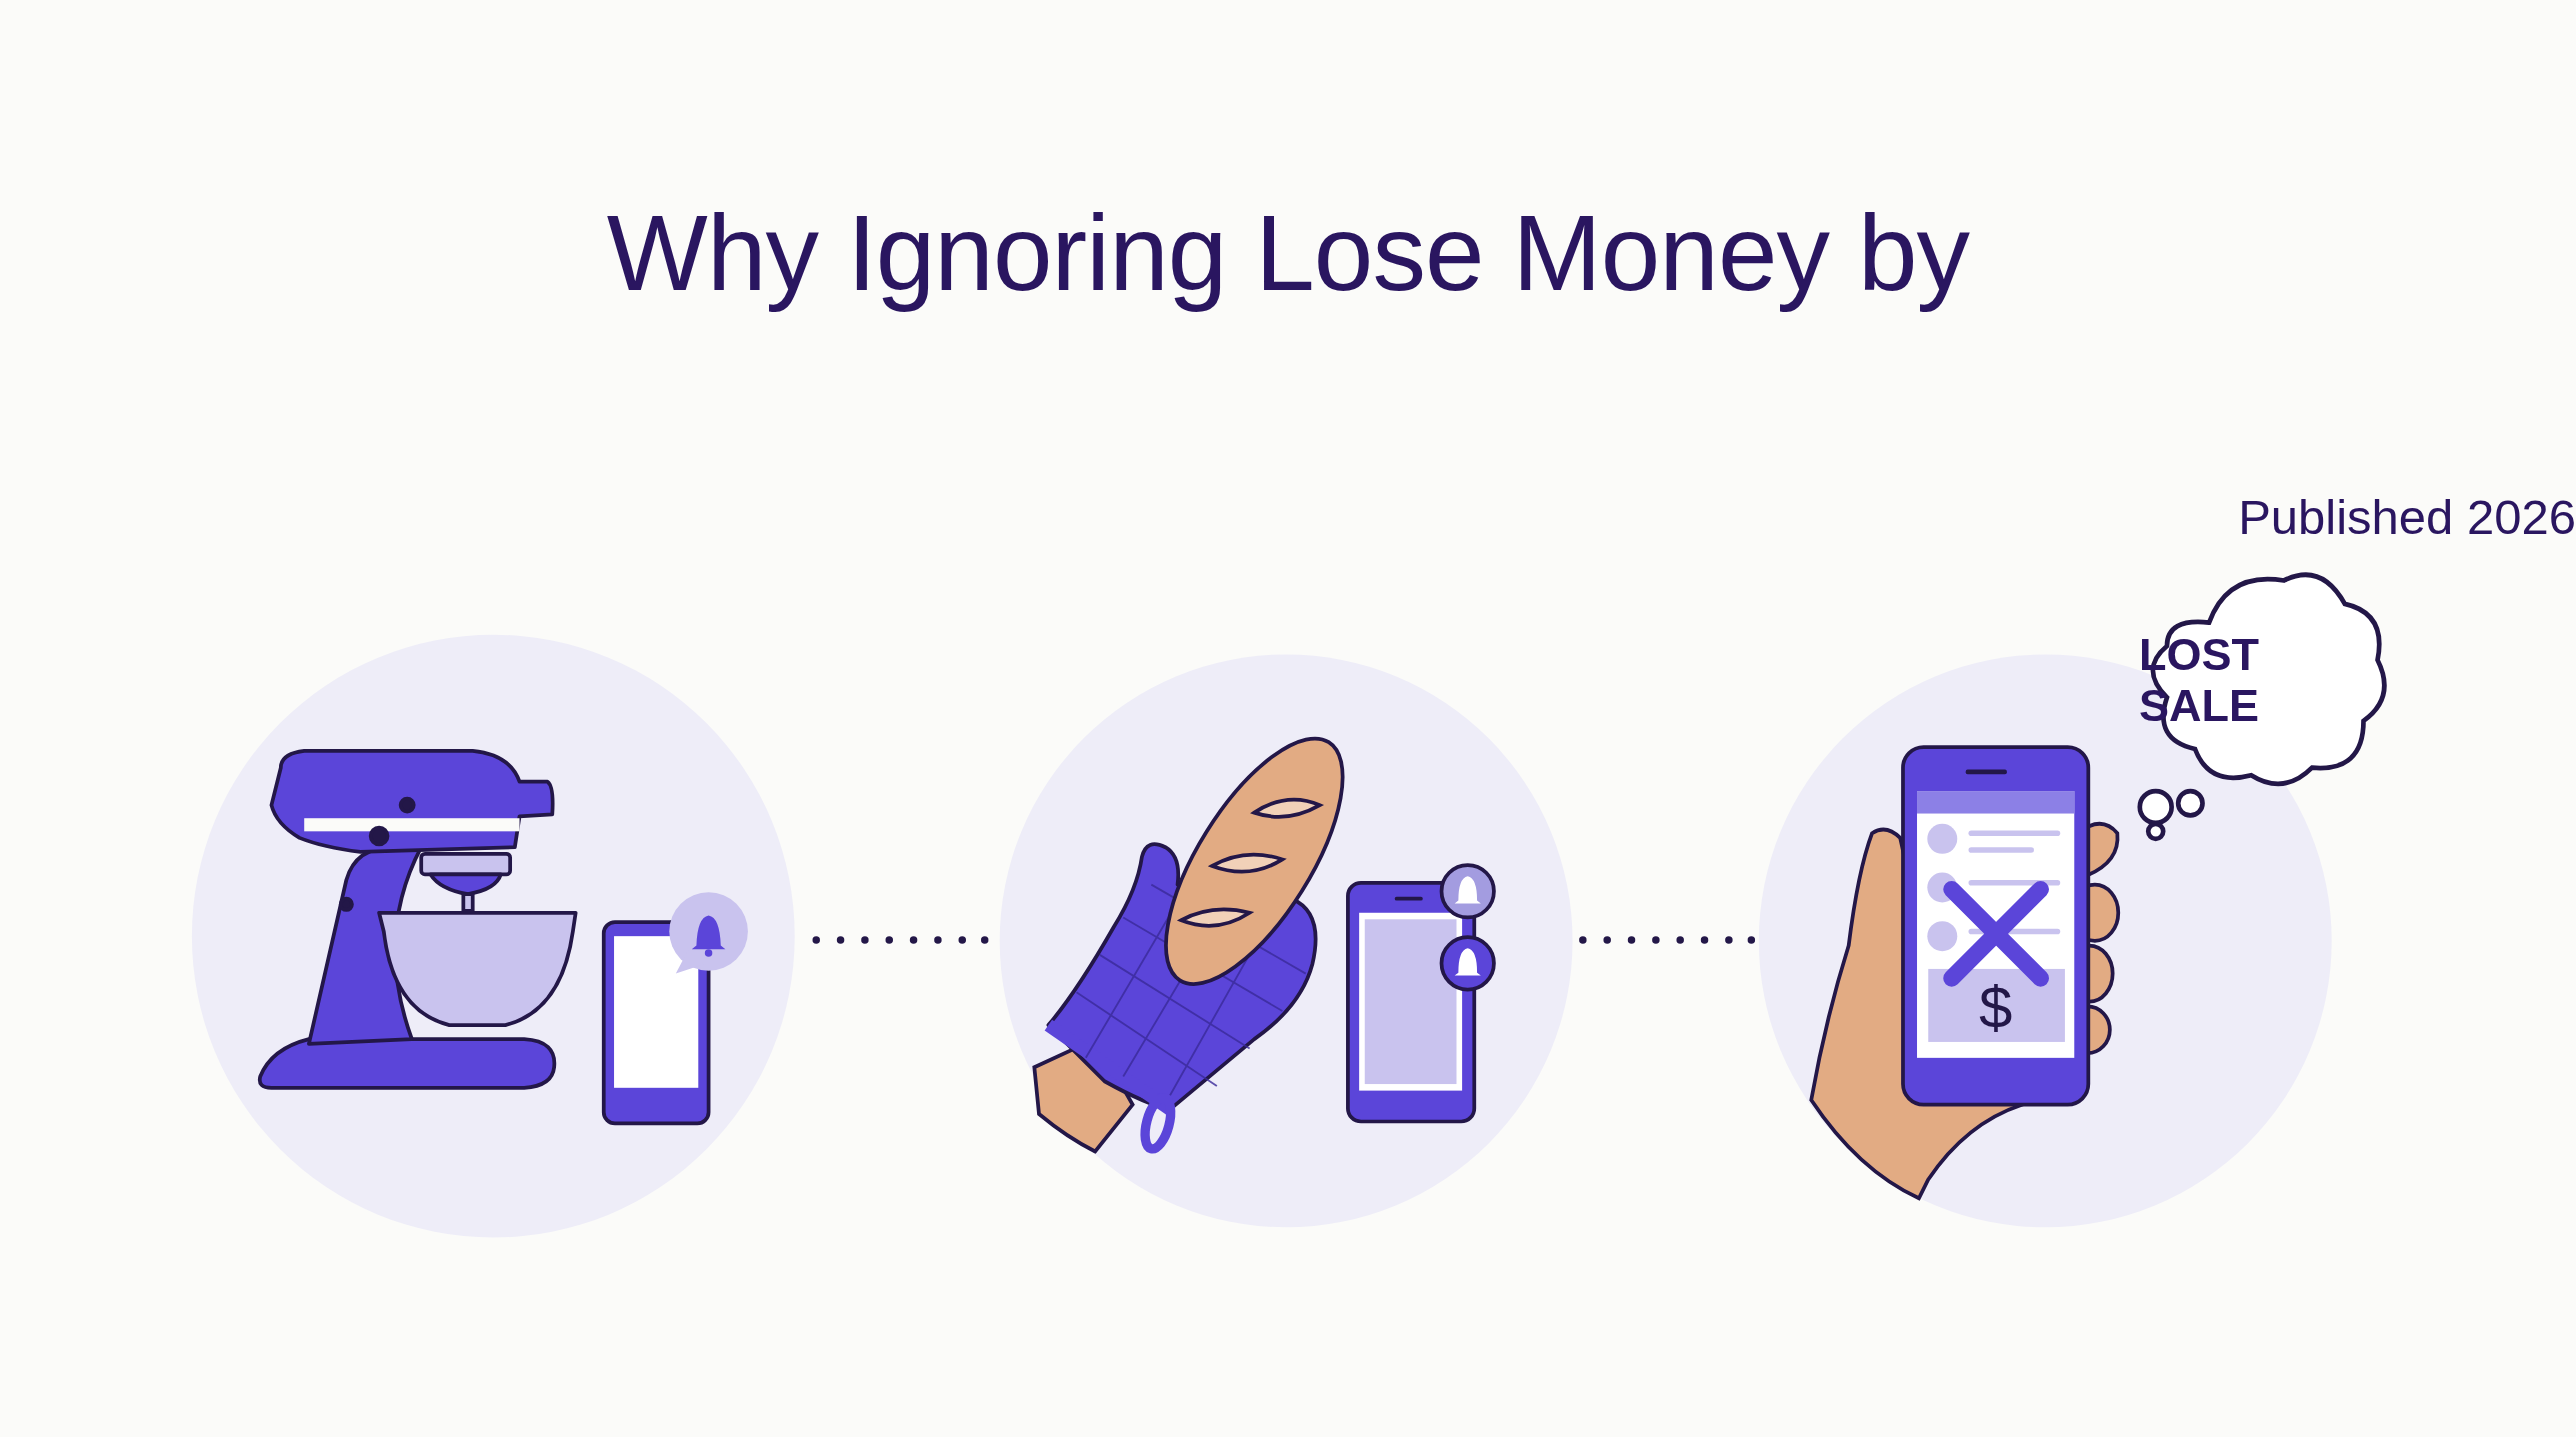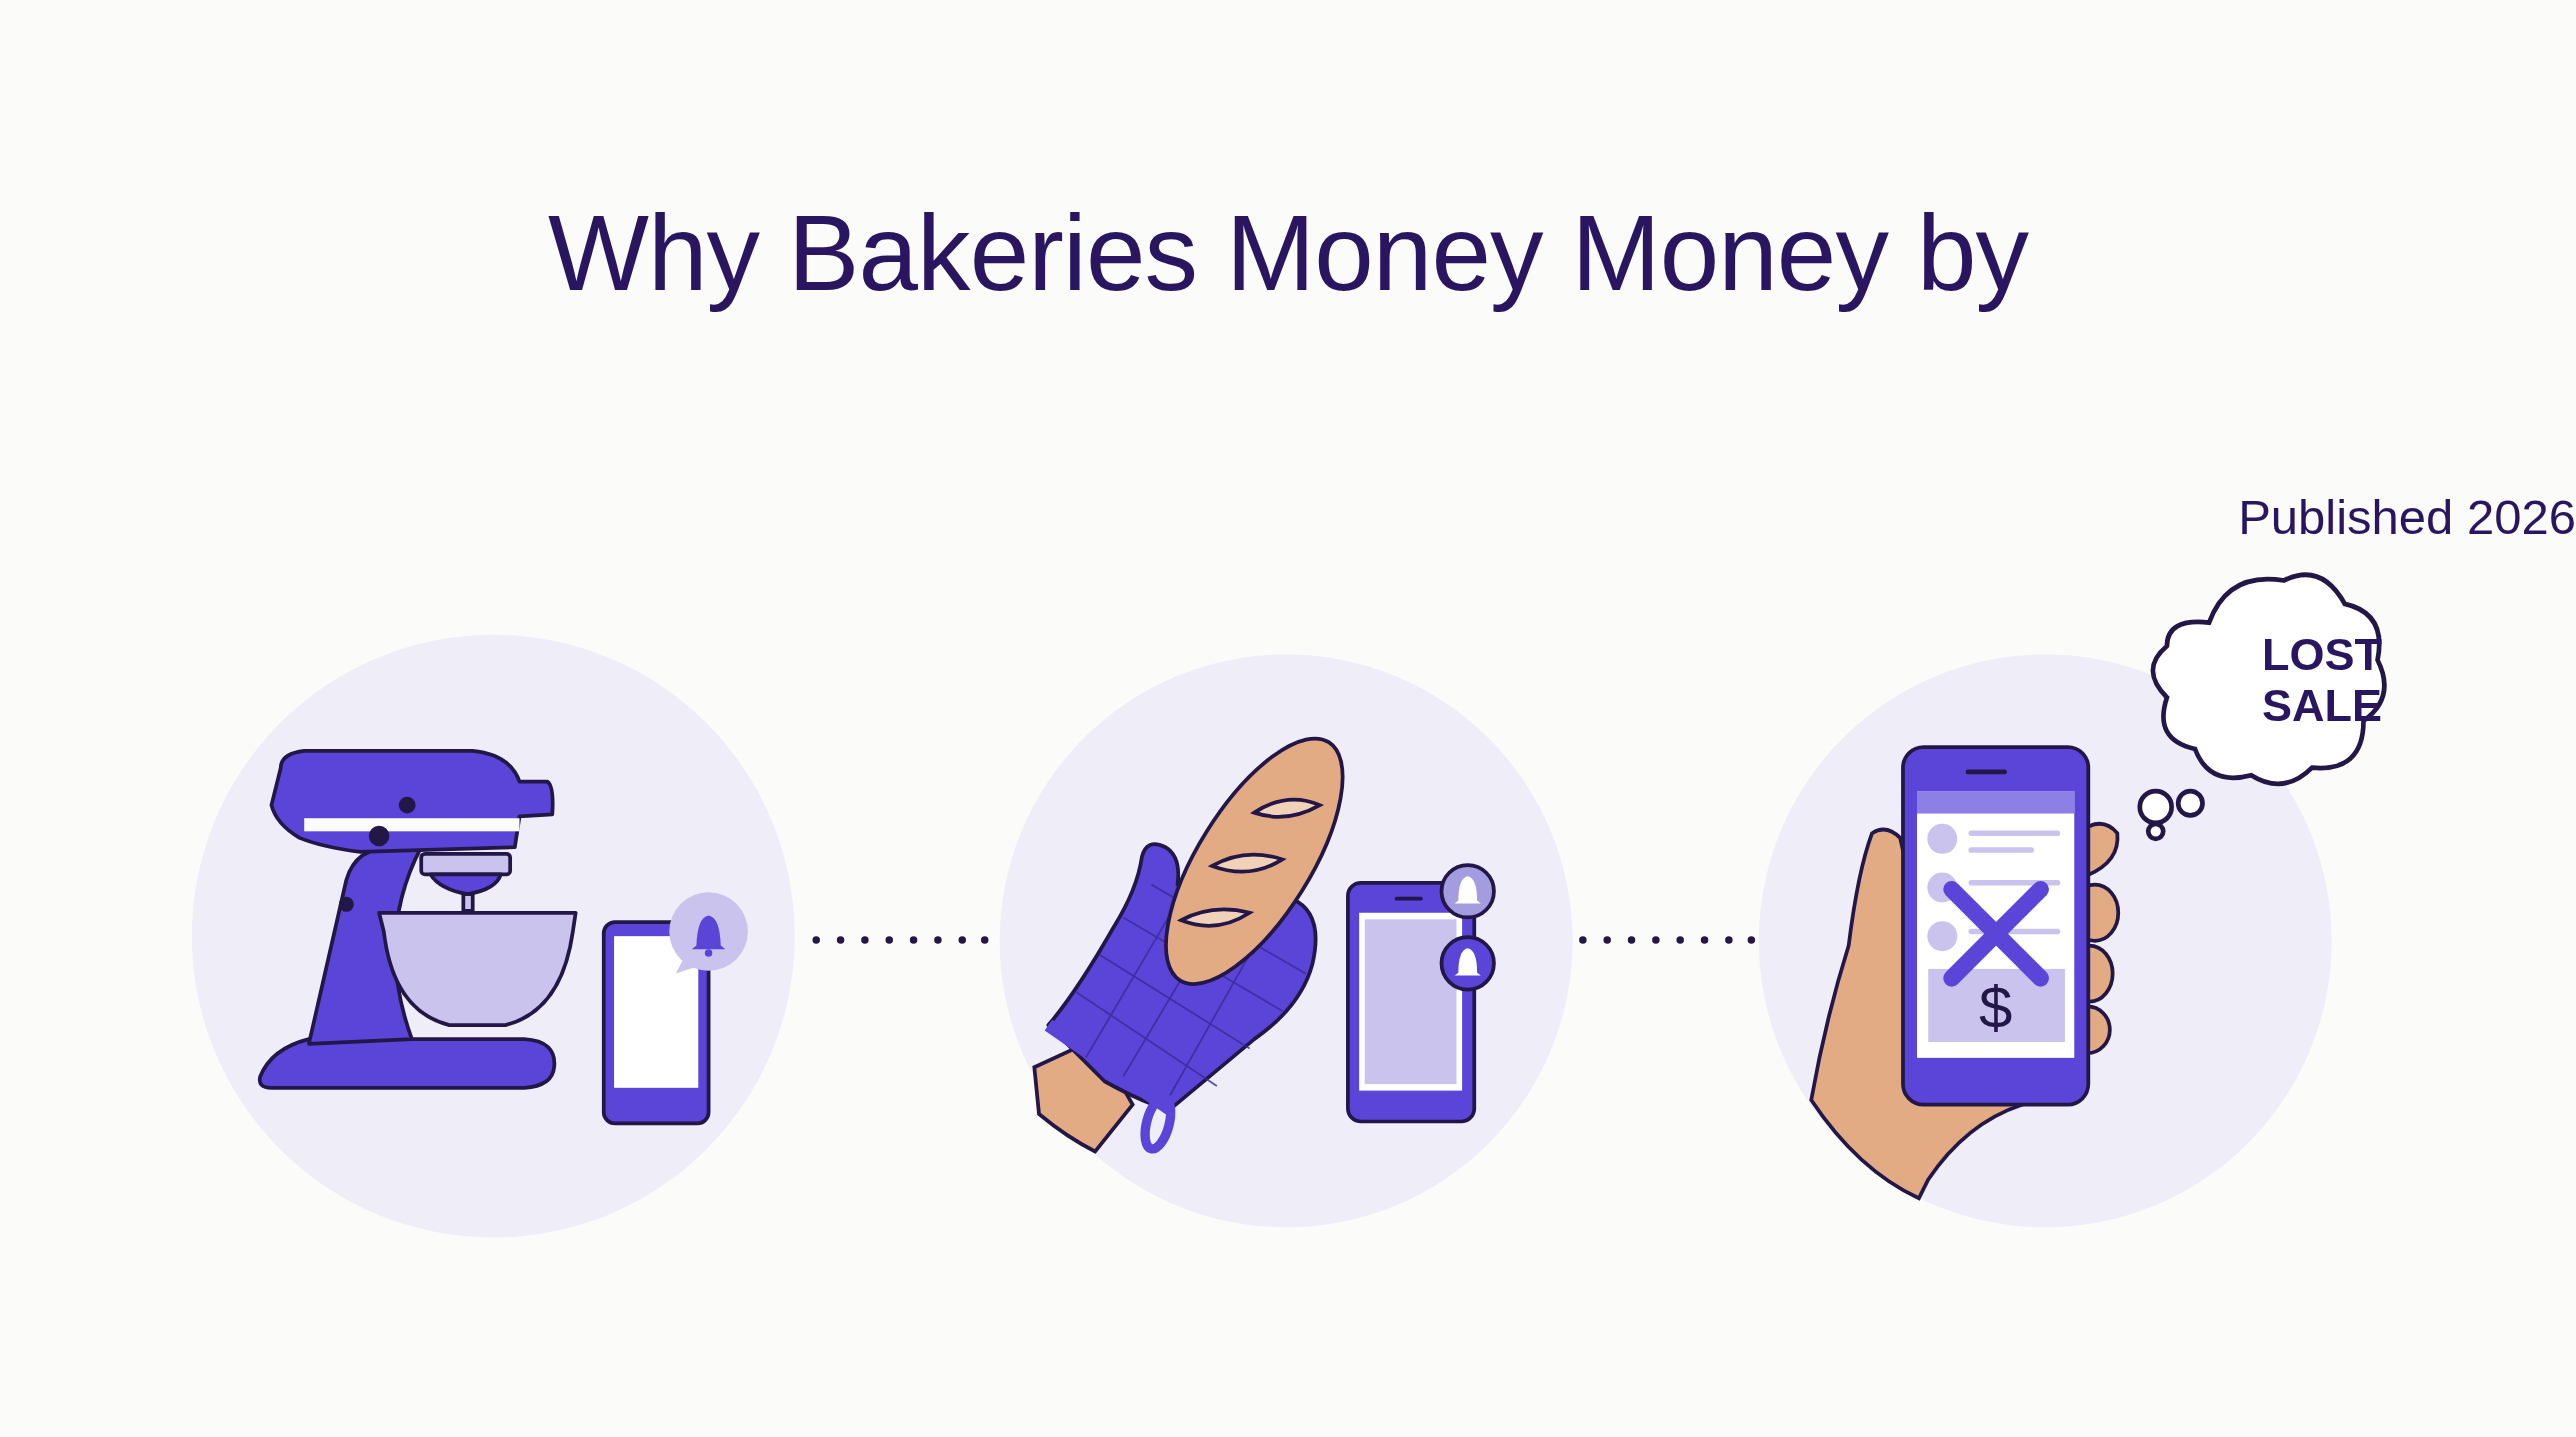--- a/index.html
+++ b/index.html
@@ -1,27 +1,27 @@
 <!DOCTYPE html>
 <html style="font-size:15px"><head>
 <meta charset="utf-8">
 <style>
   html,body{margin:0;padding:0;}
   body{width:2576px;height:1438px;background:#fbfbf9;position:relative;overflow:hidden;font-family:"Liberation Sans",sans-serif;}
   .title{position:absolute;left:0;top:187px;width:2576px;text-align:center;color:#2a1660;font-size:107px;line-height:133px;font-weight:400;letter-spacing:-0.9px;}
   .title div{white-space:nowrap;}
   .subtitle{position:absolute;left:0;top:487px;width:2576px;text-align:right;color:#2a1660;font-size:49px;line-height:60px;}
   .scene{position:absolute;left:0;top:0;}
-  .cloud-text{position:absolute;left:2139px;top:629px;width:243px;text-align:right;color:#2a1660;font-weight:700;font-size:45px;line-height:51px;}
+  .cloud-text{position:absolute;left:2139px;top:629px;width:243px;text-align:left;color:#2a1660;font-weight:700;font-size:45px;line-height:51px;}
 </style>
 </head>
 <body>
 
 <div class="title">
-  <div>Why Bakeries Money Money by</div>
+  <div>Why Ignoring Lose Money by</div>
 </div>
 <div class="subtitle">Published 2026</div>
 
 <svg class="scene" width="2576" height="1438" viewBox="0 0 2752 1536">
 
   <circle cx="527" cy="1000" r="322" fill="#eeedf8"></circle>
   <circle cx="1374" cy="1005" r="306" fill="#eeedf8"></circle>
   <circle cx="2185" cy="1005" r="306" fill="#eeedf8"></circle>
 
   <g stroke="#231748" stroke-width="4" stroke-linejoin="round">

